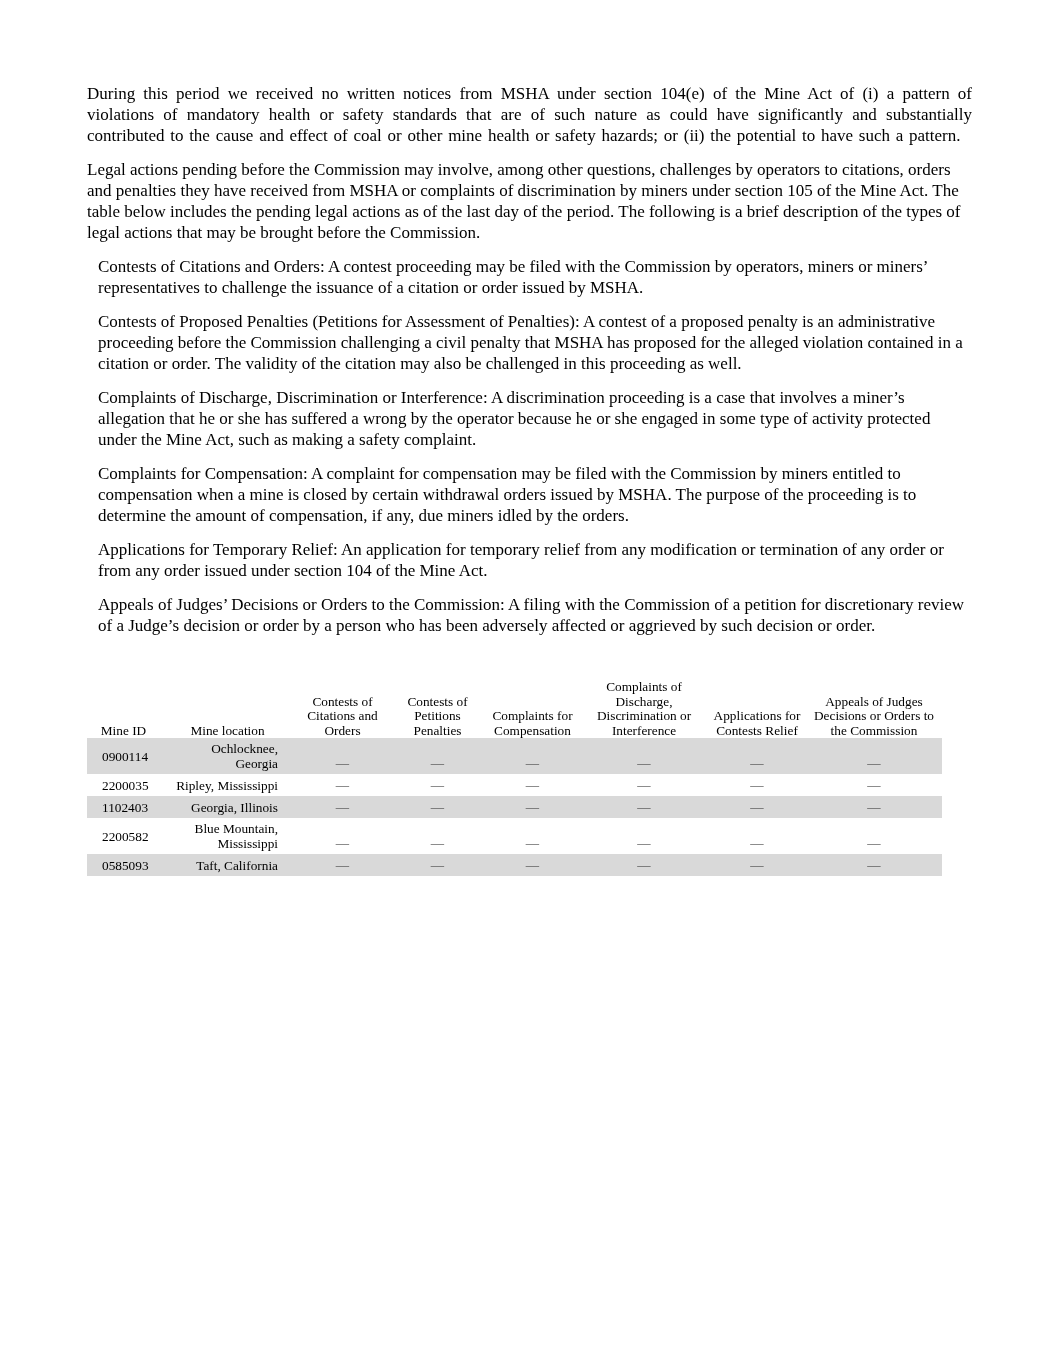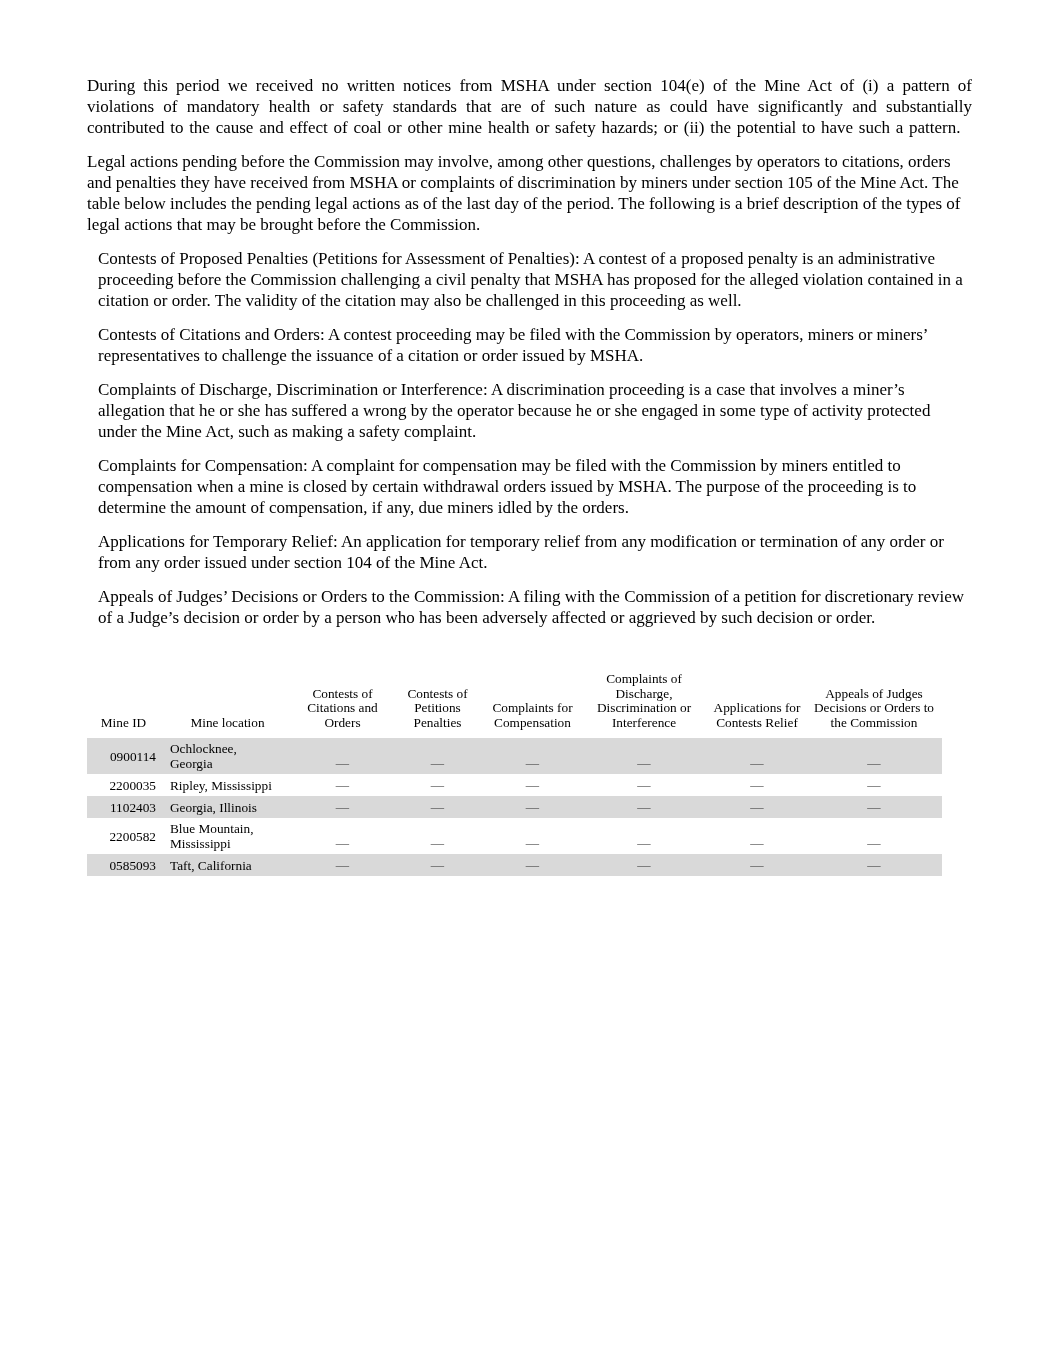--- a/index.html
+++ b/index.html
@@ -14,56 +14,56 @@
     background: #ffffff;
     box-sizing: border-box;
     padding: 75px 76px 0 87px;
     font-family: "Liberation Serif", "DejaVu Serif", serif;
     color: #000000;
     overflow: hidden;
   }
   .para {
     font-size: 17px;
     line-height: 21px;
-    margin: 0 0 13px 0;
+    margin: 8px 0 13px 0;
   }
   .para.justify {
     text-align: justify;
     word-spacing: 1.5px;
   }
   .para.indent {
     margin-left: 11px;
   }
   table.mine-table {
     margin-top: 44px;
     border-collapse: collapse;
     table-layout: fixed;
     width: 855px;
   }
   table.mine-table th {
     font-weight: normal;
     font-size: 13.3px;
     line-height: 14.5px;
     vertical-align: bottom;
     text-align: center;
-    padding: 0 4px 8px 4px;
+    padding: 0 4px 0 4px;
   }
   table.mine-table td {
     font-size: 13.3px;
     line-height: 15px;
     padding: 3px 4px;
   }
   table.mine-table td.id-cell {
-    text-align: right;
+    text-align: left;
     vertical-align: middle;
     padding-left: 15px;
     margin-left: 20px;
   }
   table.mine-table td.loc-cell {
-    text-align: left;
+    text-align: right;
     vertical-align: middle;
     padding-left: 10px;
     padding-right: 17px;
   }
   table.mine-table td.dash-cell {
     text-align: center;
     vertical-align: bottom;
     color: #4a4a4a;
     padding-bottom: 4px;
   }
@@ -73,23 +73,23 @@
 </style>
 </head>
 <body>
 
 <div class="page">
 
   <p class="para justify">During this period we received no written notices from MSHA under section 104(e) of the Mine Act of (i) a pattern of violations of mandatory health or safety standards that are of such nature as could have significantly and substantially contributed to the cause and effect of coal or other mine health or safety hazards; or (ii) the potential to have such a pattern.</p>
 
   <p class="para">Legal actions pending before the Commission may involve, among other questions, challenges by operators to citations, orders and penalties they have received from MSHA or complaints of discrimination by miners under section 105 of the Mine Act. The table below includes the pending legal actions as of the last day of the period. The following is a brief description of the types of legal actions that may be brought before the Commission.</p>
 
+  <p class="para indent">Contests of Citations and Orders: A contest proceeding may be filed with the Commission by operators, miners or miners’ representatives to challenge the issuance of a citation or order issued by MSHA.</p>
+
   <p class="para indent">Contests of Proposed Penalties (Petitions for Assessment of Penalties): A contest of a proposed penalty is an administrative proceeding before the Commission challenging a civil penalty that MSHA has proposed for the alleged violation contained in a citation or order. The validity of the citation may also be challenged in this proceeding as well.</p>
-
-  <p class="para indent">Contests of Citations and Orders: A contest proceeding may be filed with the Commission by operators, miners or miners’ representatives to challenge the issuance of a citation or order issued by MSHA.</p>
 
   <p class="para indent">Complaints of Discharge, Discrimination or Interference: A discrimination proceeding is a case that involves a miner’s allegation that he or she has suffered a wrong by the operator because he or she engaged in some type of activity protected under the Mine Act, such as making a safety complaint.</p>
 
   <p class="para indent">Complaints for Compensation: A complaint for compensation may be filed with the Commission by miners entitled to compensation when a mine is closed by certain withdrawal orders issued by MSHA. The purpose of the proceeding is to determine the amount of compensation, if any, due miners idled by the orders.</p>
 
   <p class="para indent">Applications for Temporary Relief: An application for temporary relief from any modification or termination of any order or from any order issued under section 104 of the Mine Act.</p>
 
   <p class="para indent">Appeals of Judges’ Decisions or Orders to the Commission: A filing with the Commission of a petition for discretionary review of a Judge’s decision or order by a person who has been adversely affected or aggrieved by such decision or order.</p>
 
   <table class="mine-table">

